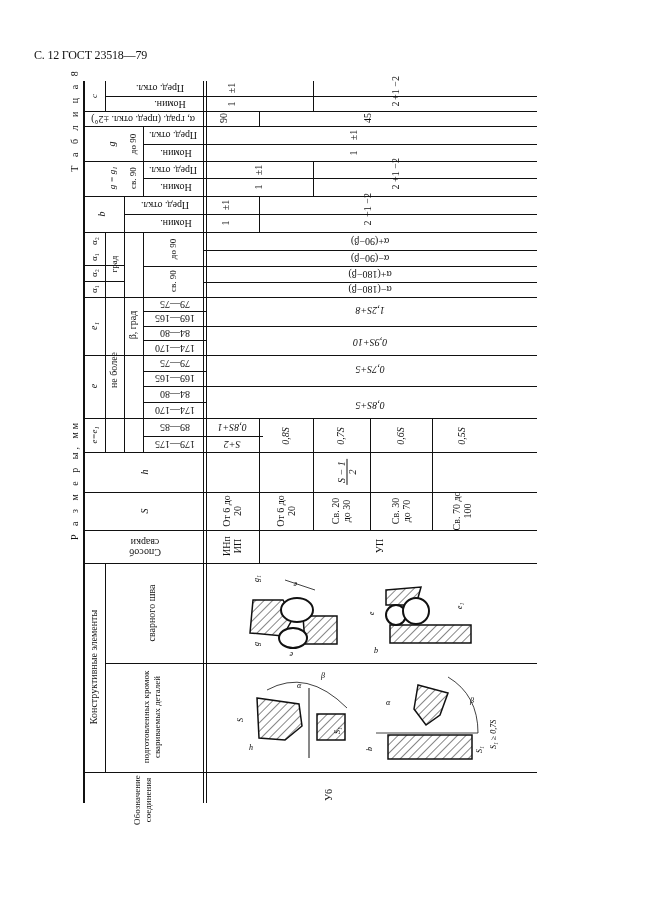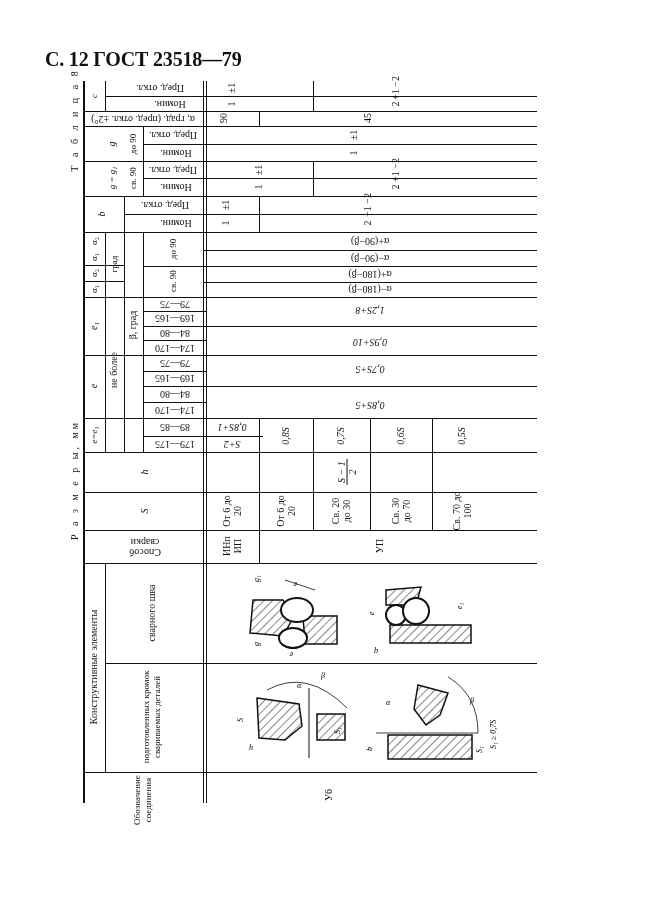--- a/index.html
+++ b/index.html
@@ -1,17 +1,17 @@
 <!DOCTYPE html>
 <html><head>
 <meta charset="utf-8">
 <style>
   html,body{margin:0;padding:0;background:#fff;}
   body{width:646px;height:913px;position:relative;overflow:hidden;font-family:"Liberation Serif","DejaVu Serif",serif;color:#111;}
-  .hdr{position:absolute;left:45px;top:48px;font-weight:bold;font-size:20px;letter-spacing:-0.2px;}
+  .hdr{position:absolute;left:34px;top:48px;font-weight:normal;font-size:12px;letter-spacing:-0.2px;}
   .hl{position:absolute;height:0;border-top:1.4px solid #111;}
   .vl{position:absolute;width:0;border-left:1.4px solid #111;}
   .vthick{border-left-width:2.6px;}
   .t{position:absolute;white-space:nowrap;font-size:10px;line-height:1;transform-origin:center center;}
   .r90{transform:translate(-50%,-50%) rotate(-90deg);}
   .r180{transform:translate(-50%,-50%) rotate(180deg);}
   .side{position:absolute;font-size:10px;letter-spacing:3px;white-space:nowrap;transform:translate(-50%,-50%) rotate(-90deg);}
   .frac{display:inline-flex;flex-direction:column;align-items:center;font-style:italic;}
   .frac span:first-child{border-bottom:1px solid #111;padding:0 2px;}
   .small{font-size:9px;}

